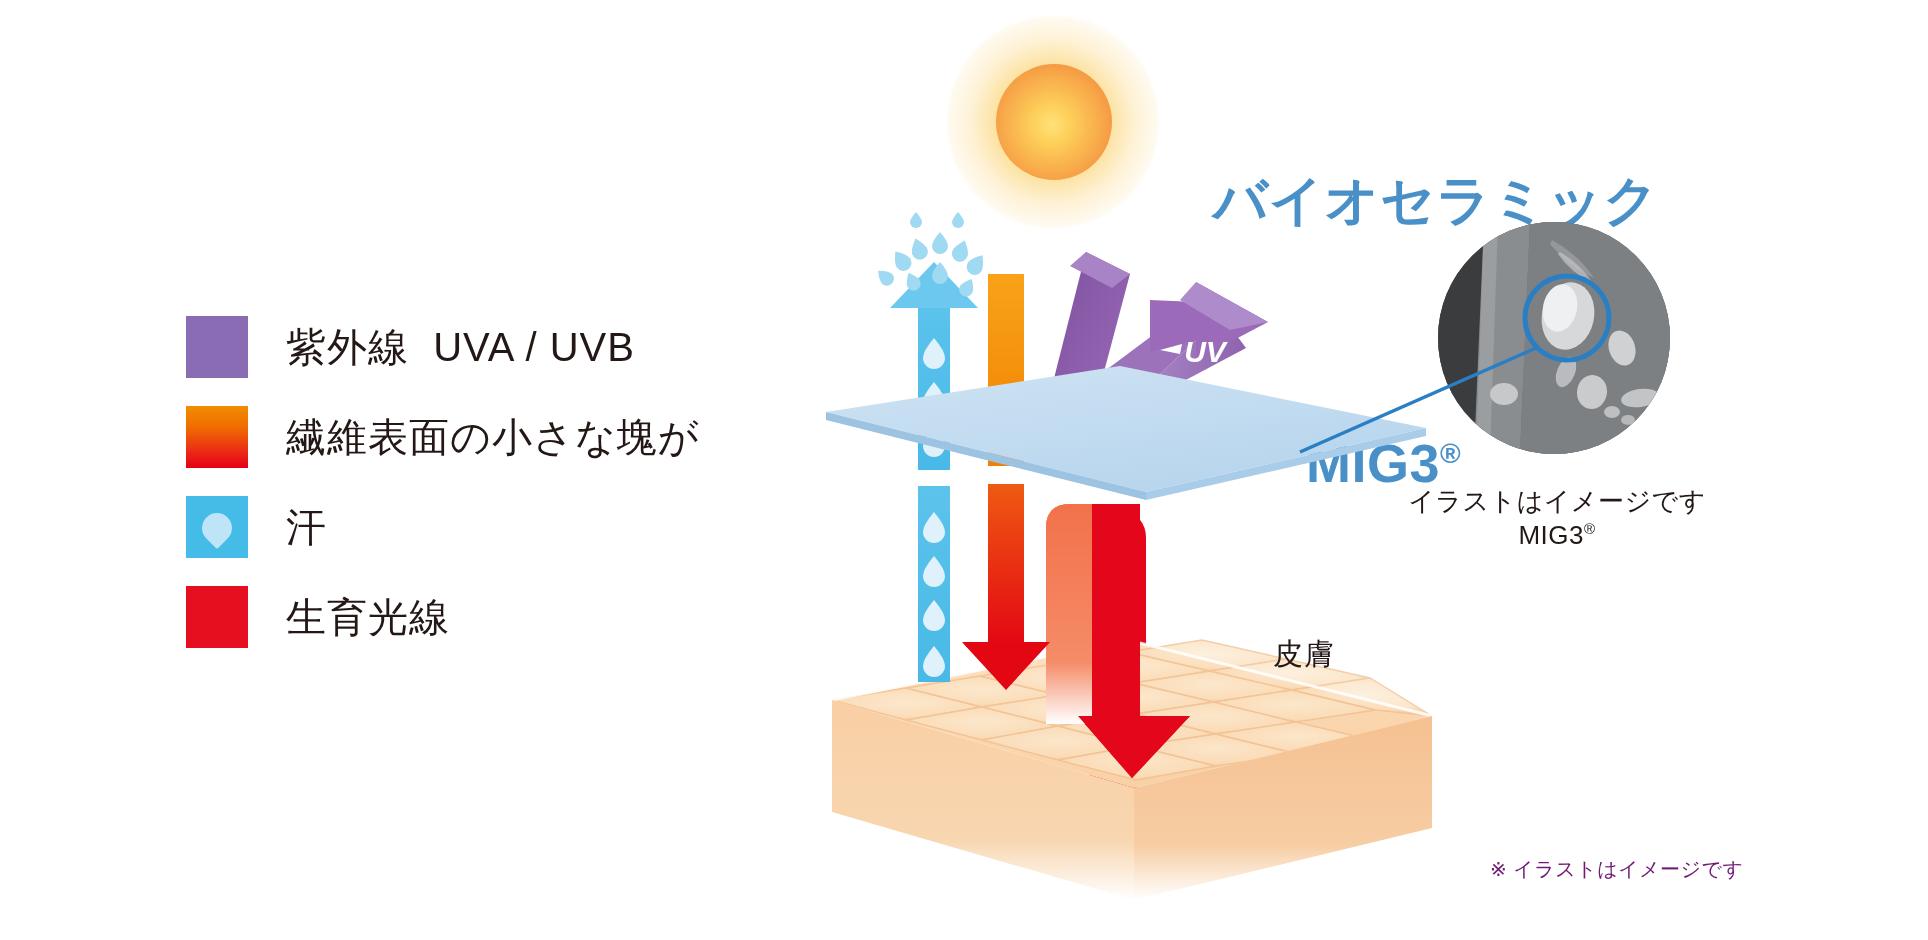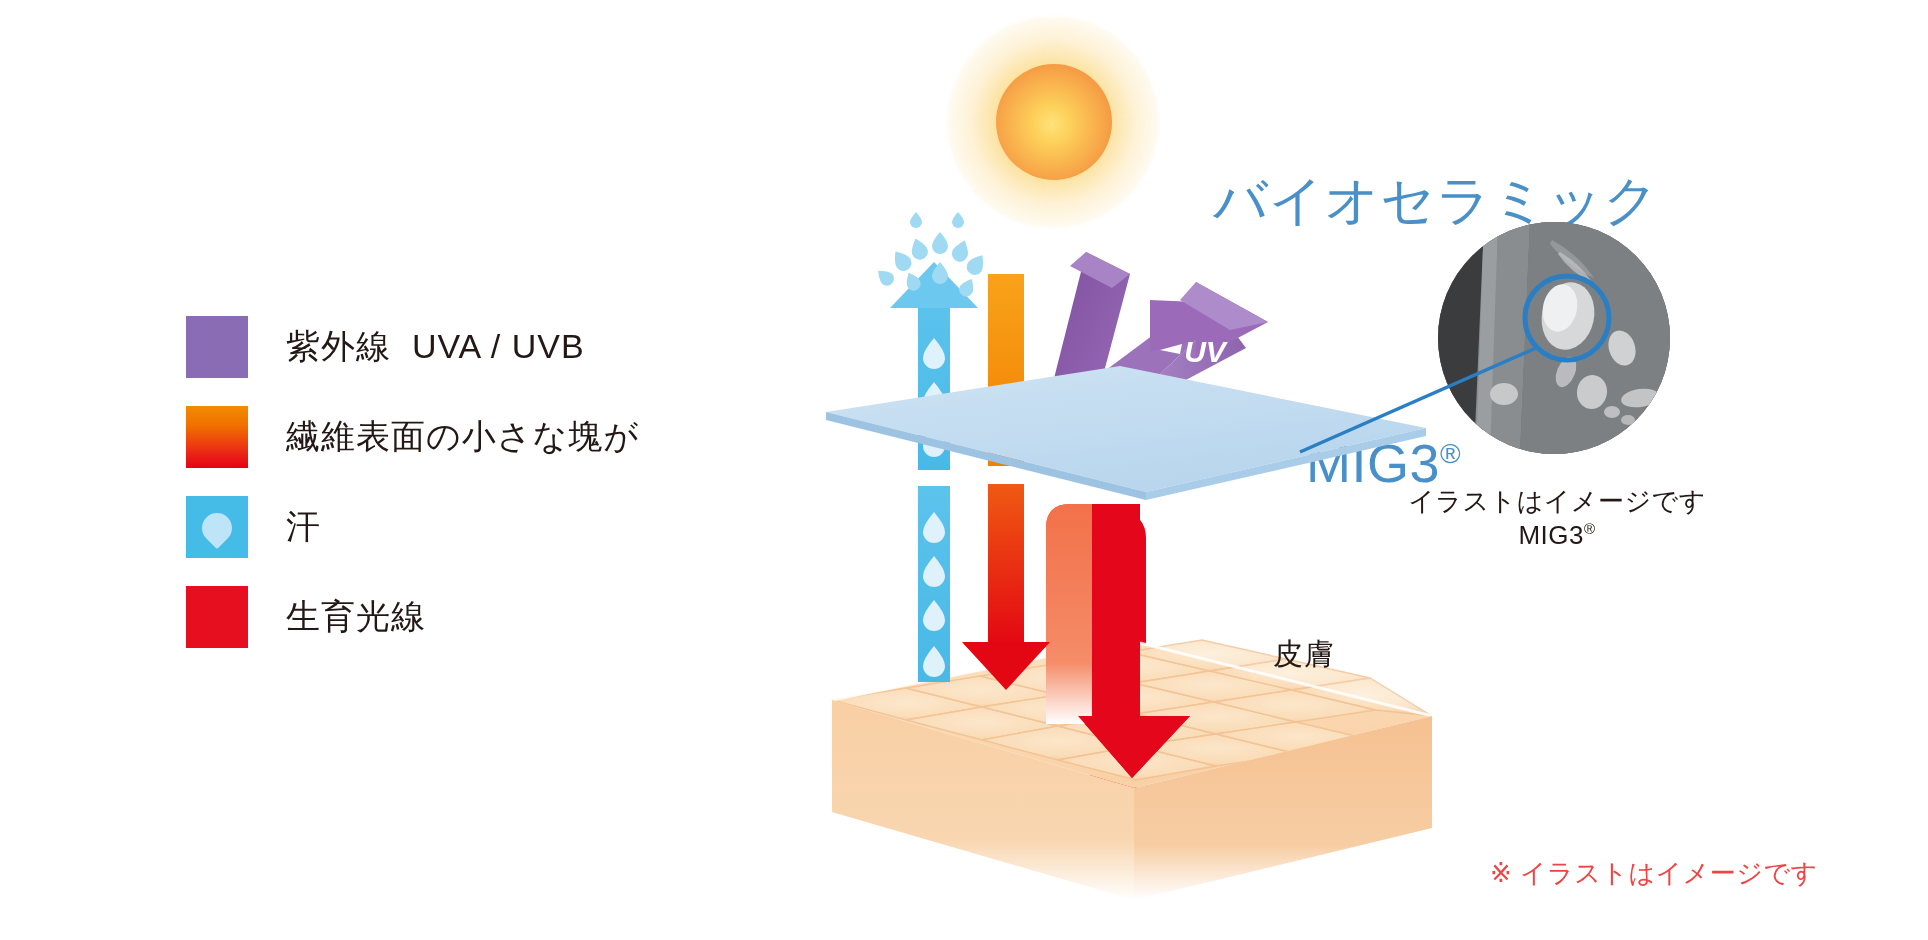--- a/index.html
+++ b/index.html
@@ -16,21 +16,21 @@
   }
   .abs{position:absolute;}
 
   
   #title{
     left:1213px; top:36px;
     width:560px;
     color:#4a90c8;
     font-size:54px;
     line-height:1.22;
-    font-weight:400;
+    font-weight:700;
     letter-spacing:.5px;
     white-space:pre;
   }
   #title .reg{font-size:28px; vertical-align:super; letter-spacing:0;}
 
   
   #legend{left:186px; top:310px; width:620px;}
   .leg-row{
     display:flex; align-items:center;
     height:74px; margin-bottom:16px;
@@ -45,21 +45,21 @@
   .leg-sw.red{background:#e50f20;}
   .leg-drop{
     position:absolute; left:50%; top:52%;
     transform:translate(-50%,-50%) rotate(-45deg);
     width:30px; height:30px;
     background:#bde4f7;
     border-radius:50% 50% 50% 2px;
   }
   .leg-label{
     margin-left:38px;
-    font-size:34px;
+    font-size:40px;
     color:#231815;
     letter-spacing:1px;
     white-space:pre;
   }
 
   
   #sun{left:933px; top:14px; width:240px; height:215px;}
   #sun .glow{
     position:absolute; left:14px; top:2px; width:212px; height:212px;
     border-radius:50%;
@@ -101,22 +101,22 @@
     left:1273px; top:634px;
     font-size:30px;
     color:#231815;
     letter-spacing:1px;
     text-align:right;
   }
 
   
   #footnote{
     left:1490px; top:856px;
-    font-size:26px;
-    color:#ef4444;
+    font-size:20px;
+    color:#701a75;
     letter-spacing:.5px;
   }
 
   
   #art{position:absolute; left:0; top:0; width:1928px; height:940px; pointer-events:none;}
 </style>
 </head>
 <body>
 
 <div id="stage">

